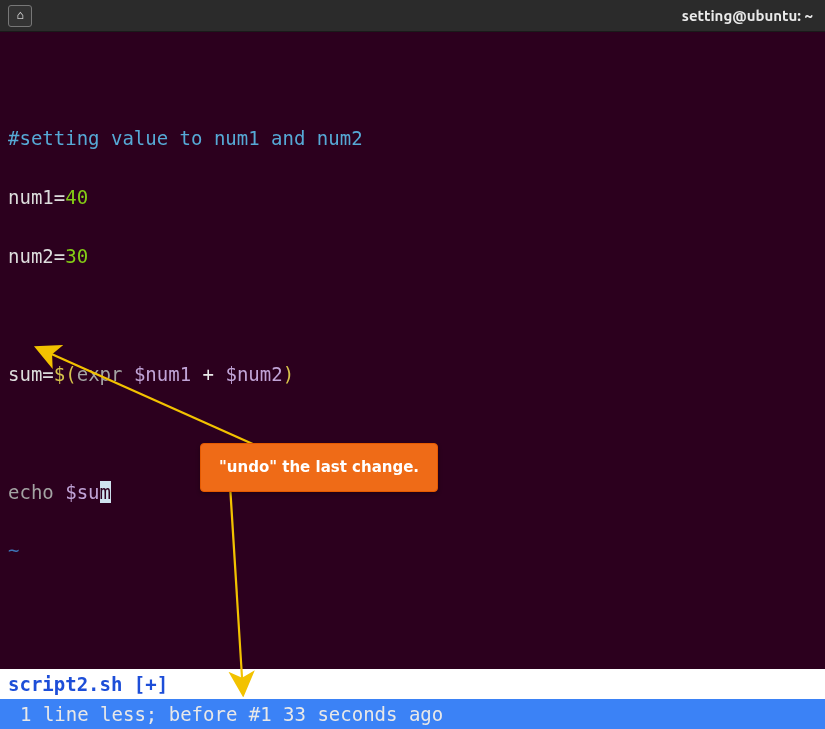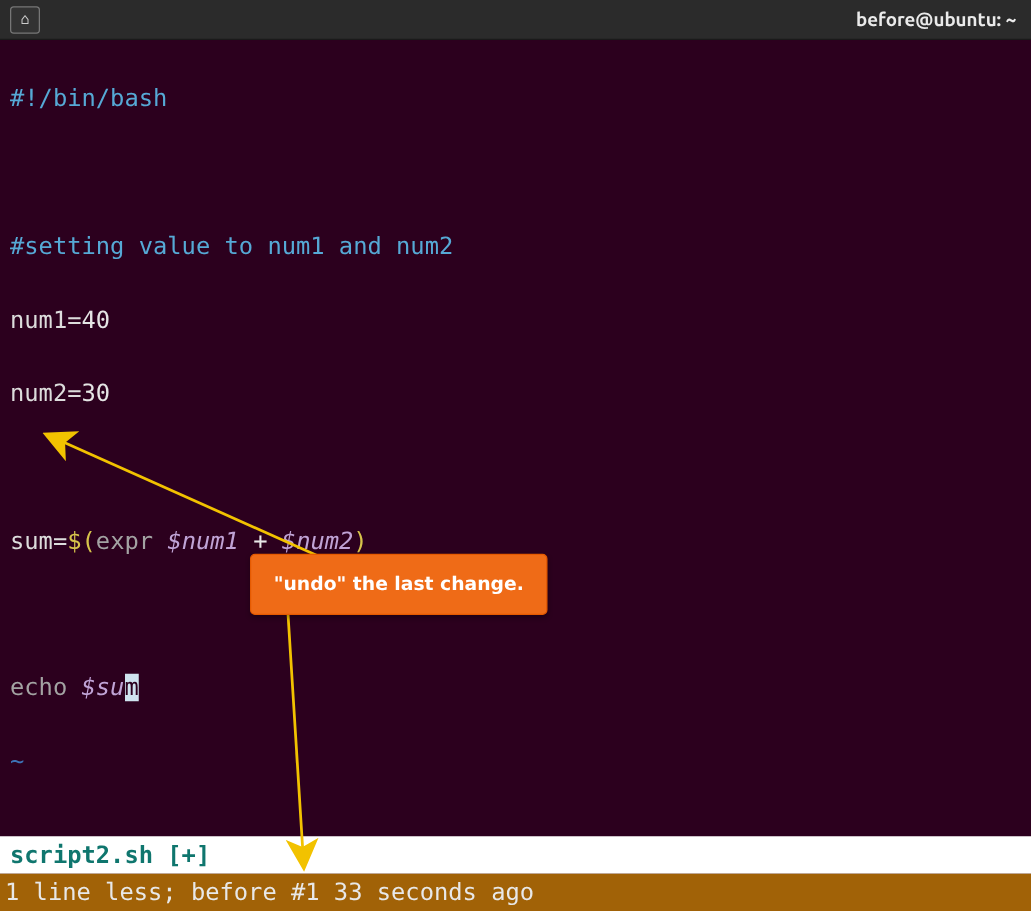--- a/index.html
+++ b/index.html
@@ -44,48 +44,48 @@
     color: #eaeaea;
   }
   .editor {
     padding: 4px 8px 0 8px;
     white-space: pre;
   }
   .line { height: 1.55em; }
   .comment { color: #56a9d6; }
   .ident   { color: #dcdcdc; font-weight: normal; }
   .op      { color: #dcdcdc; }
-  .num     { color: #e5e5e5; }
+  .num     { color: #84cc16; }
   .cmd     { color: #a3a3a3; }
-  .var     { color: #c0a3d6; font-style: italic; }
+  .var     { color: #c0a3d6; }
   .paren   { color: #d6c34b; }
   .plain   { color: #e8e8e8; }
   .tilde   { color: #3d73b6; }
   .cursor  {
     background: #cfe3ef;
     color: #2c001e;
   }
   .statusbar {
     position: absolute;
     left: 0; right: 0;
     bottom: 30px;
     background: #ffffff;
-    color: #0f766e;
+    color: #1d4ed8;
     font-weight: bold;
     padding: 0 8px;
     height: 30px;
     line-height: 30px;
   }
   .cmdline {
     position: absolute;
     left: 0; right: 0;
     bottom: 0;
-    background: #a16207;
+    background: #3b82f6;
     color: #e8e8e8;
-    padding: 0 4px;
+    padding: 0 20px;
     height: 30px;
     line-height: 30px;
     margin-top: 48px;
   }
   .callout {
     position: absolute;
     left: 200px;
     top: 443px;
     background: #ef6b17;
     color: #ffffff;
@@ -106,25 +106,24 @@
 </style>
 </head>
 <body>
 
 <div class="titlebar">
   <div class="titlebar-left">
     <div class="titlebar-icon">
       <span>⌂</span>
     </div>
   </div>
-  <div class="titlebar-title">before@ubuntu: ~</div>
+  <div class="titlebar-title">setting@ubuntu: ~</div>
 </div>
 
 <div class="editor">
-<div class="line"><span class="comment">#!/bin/bash</span></div>
 <div class="line"></div>
 <div class="line"><span class="comment">#setting value to num1 and num2</span></div>
 <div class="line"><span class="ident">num1</span><span class="op">=</span><span class="num">40</span></div>
 <div class="line"><span class="ident">num2</span><span class="op">=</span><span class="num">30</span></div>
 <div class="line"></div>
 <div class="line"><span class="ident">sum</span><span class="op">=</span><span class="paren">$</span><span class="paren">(</span><span class="cmd">expr</span><span> </span><span class="var">$num1</span><span> </span><span class="plain">+</span><span> </span><span class="var">$num2</span><span class="paren">)</span></div>
 <div class="line"></div>
 <div class="line"><span class="cmd">echo</span><span> </span><span class="var">$su</span><span class="cursor">m</span></div>
 <div class="line"><span class="tilde">~</span></div>
 

